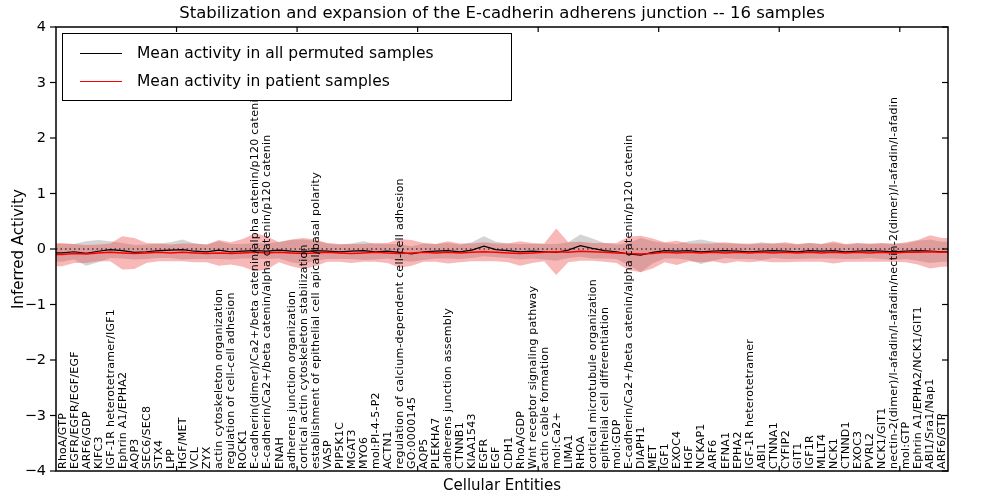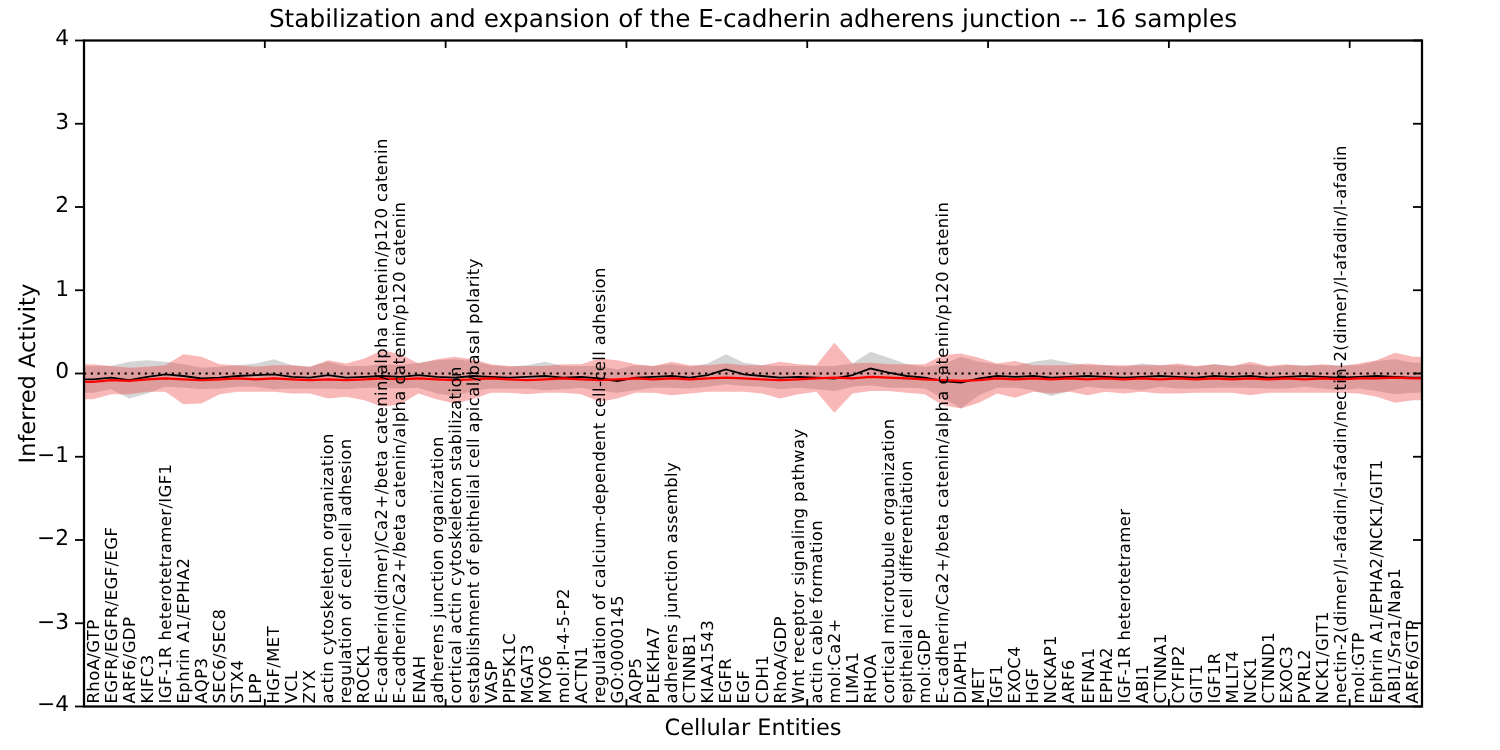--- a/index.html
+++ b/index.html
@@ -61,20 +61,30 @@
       <line x1="779.2432432432432" x2="779.2432432432432" y1="27" y2="32" stroke="#000" stroke-width="1.2"></line>
       <line x1="779.2432432432432" x2="779.2432432432432" y1="466" y2="471" stroke="#000" stroke-width="1.2"></line>
       <line x1="899.7837837837839" x2="899.7837837837839" y1="27" y2="32" stroke="#000" stroke-width="1.2"></line>
       <line x1="899.7837837837839" x2="899.7837837837839" y1="466" y2="471" stroke="#000" stroke-width="1.2"></line>
     </svg>
 
   <div class="chart-title">Stabilization and expansion of the E-cadherin adherens junction -- 16 samples</div>
   <div class="x-label">Cellular Entities</div>
   <div class="y-label">Inferred Activity</div>
 
+  <div id="legend">
+    <div class="legend-row">
+      <span class="legend-line" id="legend-line-0" style="border-top-color: rgb(0, 0, 0);"></span>
+      <span class="legend-text">Mean activity in all permuted samples</span>
+    </div>
+    <div class="legend-row">
+      <span class="legend-line" id="legend-line-1" style="border-top-color: rgb(255, 0, 0);"></span>
+      <span class="legend-text">Mean activity in patient samples</span>
+    </div>
+  </div>
 <div class="ytick" style="left: 16px; top: 18px;">4</div>
     <div class="ytick" style="left: 16px; top: 73.5px;">3</div>
     <div class="ytick" style="left: 16px; top: 129px;">2</div>
     <div class="ytick" style="left: 16px; top: 184.5px;">1</div>
     <div class="ytick" style="left: 16px; top: 240px;">0</div>
     <div class="ytick" style="left: 16px; top: 295.5px;">−1</div>
     <div class="ytick" style="left: 16px; top: 351px;">−2</div>
     <div class="ytick" style="left: 16px; top: 406.5px;">−3</div>
     <div class="ytick" style="left: 16px; top: 462px;">−4</div>
     <div class="entity-label" style="left: 55.527px; top: 469px;">RhoA/GTP</div>

